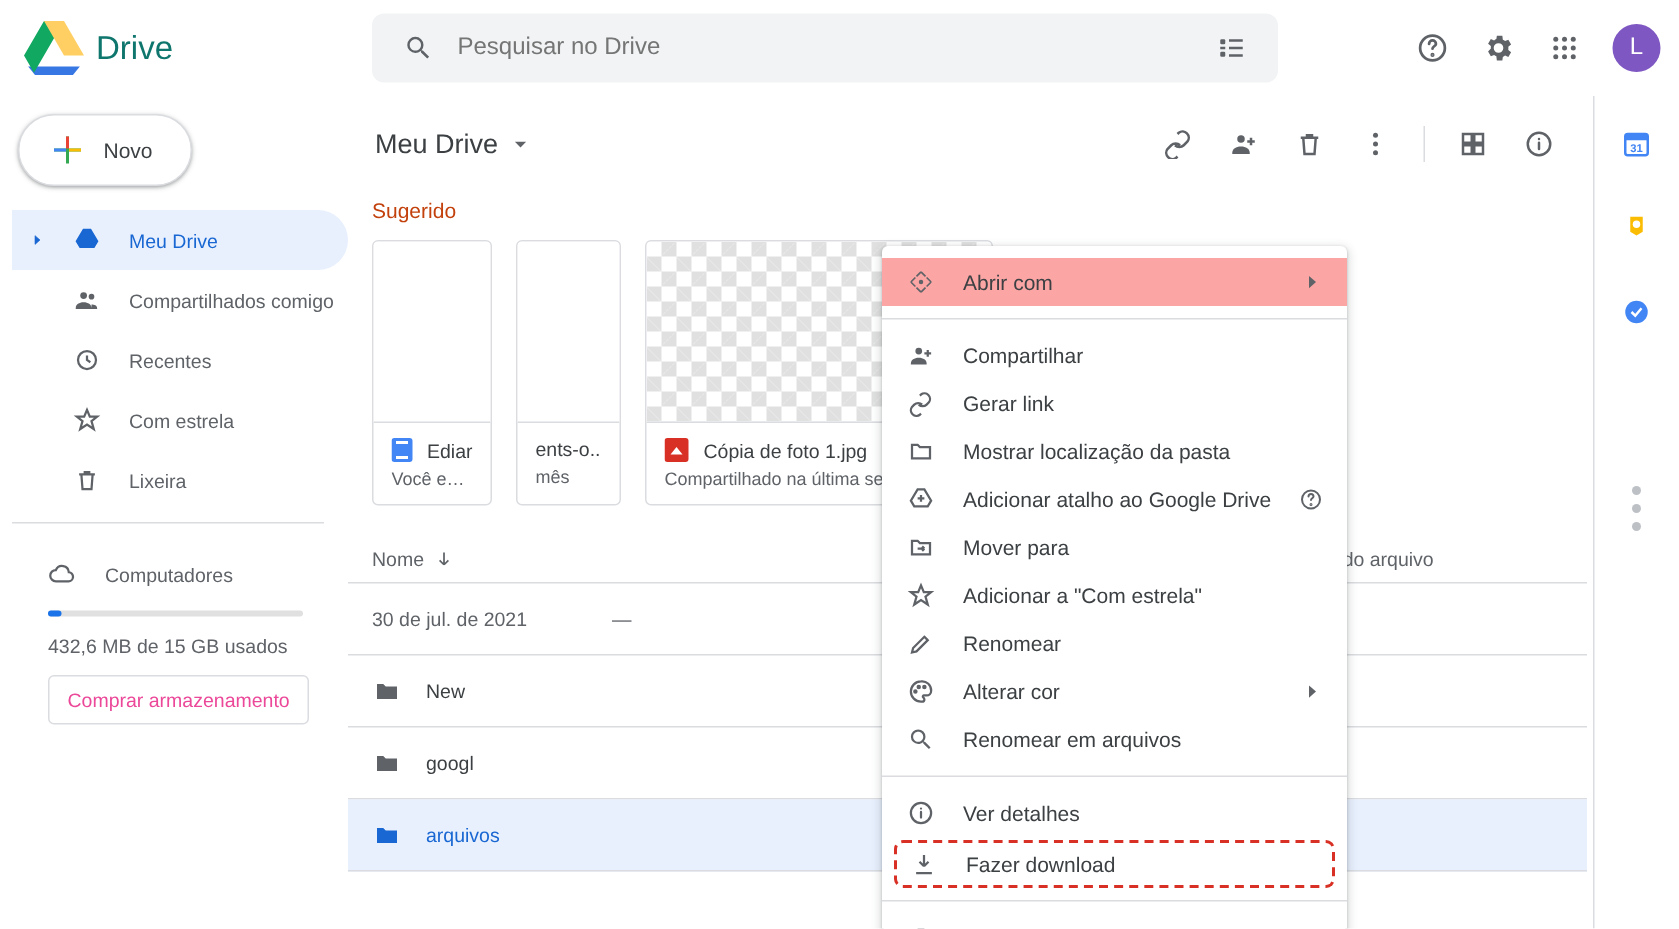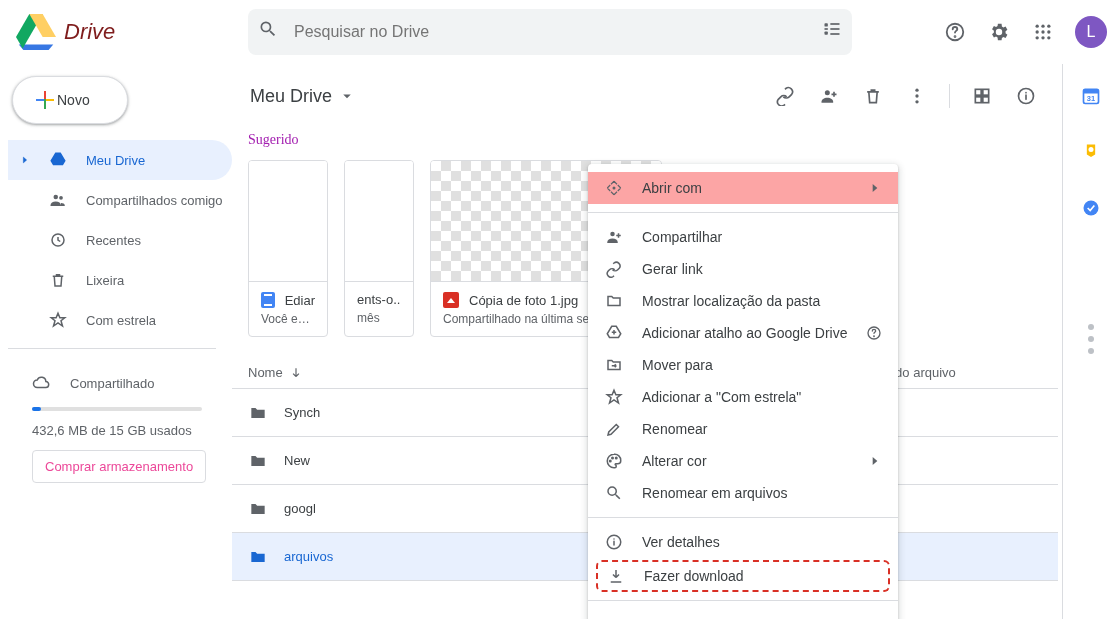--- a/index.html
+++ b/index.html
@@ -2,52 +2,52 @@
 <html><head>
 <meta charset="utf-8">
 <style>
   * { box-sizing: border-box; margin: 0; padding: 0; font-family: Arial, 'Helvetica Neue', sans-serif; }
   body { width: 1119px; height: 619px; overflow: hidden; background: #fff; color: #3c4043; position: relative; }
 
   
   .header { height: 64px; display: flex; align-items: center; padding: 0 12px 0 16px; }
   .brand { display: flex; align-items: center; gap: 8px; width: 232px; }
   .brand-logo svg { width: 40px; height: 40px; }
-  .brand-name { font-size: 22px; color: #7f1d1d; font-style: italic; }
-  .search { flex: 0 0 604px; display: flex; background: #f1f3f4; height: 46px; border-radius: 8px; padding: 0 0; }
+  .brand-name { font-size: 22px; color: #0f766e; }
+  .search { flex: 0 0 604px; display: flex; align-items: center; background: #f1f3f4; height: 46px; border-radius: 8px; padding: 0 11px; }
   .search .icon-btn { width: 40px; height: 40px; display:flex; align-items:center; justify-content:center; border-radius:50%; }
   .search input { flex: 1; border: none; background: transparent; font-size: 16px; color: #5f6368; outline: none; padding-left: 6px; }
   .header-right { margin-left: auto; display: flex; align-items: center; gap: 4px; }
   .icon-btn { width: 40px; height: 40px; display:flex; align-items:center; justify-content:center; border-radius:50%; cursor:pointer; color:#5f6368; }
   .avatar { width: 32px; height: 32px; border-radius: 50%; background: #7e57c2; color:#fff; display:flex; align-items:center; justify-content:center; font-size:16px; margin-left:8px; }
 
   
   .main { display: flex; height: calc(619px - 64px); }
   .sidebar { width: 232px; padding: 8px 0 0 8px; }
-  .new-btn { display:flex; align-items:center; background:#fff; border:1px solid #dadce0; border-radius:24px; padding:0 20px; height:48px; width:116px; box-shadow:0 1px 2px rgba(60,64,67,.3),0 1px 3px 1px rgba(60,64,67,.15); cursor:pointer; margin: 4px 0 16px 4px; }
+  .new-btn { display:flex; align-items:center; gap:12px; background:#fff; border:1px solid #dadce0; border-radius:24px; padding:0 20px; height:48px; width:116px; box-shadow:0 1px 2px rgba(60,64,67,.3),0 1px 3px 1px rgba(60,64,67,.15); cursor:pointer; margin: 4px 0 16px 4px; }
   .new-btn span.lbl { font-size:14px; color:#3c4043; font-weight:500; }
   .nav-item { display:flex; align-items:center; gap:18px; height:40px; padding-left:12px; border-radius:0 20px 20px 0; cursor:pointer; font-size:13px; color:#5f6368; }
   .nav-item .chev { width:10px; display:flex; align-items:center; justify-content:center;}
   .nav-item.active { background:#e8f0fe; color:#1967d2; font-weight:500; }
   .nav-item.active svg { fill:#1967d2; stroke:#1967d2; }
   .nav-item .nv-icon { width:20px; display:flex; align-items:center; justify-content:center; }
   .divider { height:1px; background:#dadce0; margin:8px 16px 8px 0; }
   .storage { padding: 6px 16px 0 24px; }
   .storage-row { display:flex; align-items:center; gap:20px; font-size:13px; color:#5f6368; height:40px; cursor:pointer;}
   .storage-bar { height:4px; background:#e0e0e0; border-radius:2px; margin-top:4px; width: 170px; position:relative;}
   .storage-bar .fill { height:4px; background:#1a73e8; border-radius:2px; width:5%; }
   .storage-text { font-size:13px; color:#5f6368; margin-top:12px; }
   .buy-storage { border:1px solid #dadce0; border-radius:4px; padding:8px 12px; font-size:13px; color:#ec4899; display:inline-block; margin-top:12px; cursor:pointer;}
 
   .content { flex:1; padding: 8px 4px 0 0; position:relative; border-right: 1px solid #dadce0;}
   .crumb-row { display:flex; align-items:center; height:48px; padding-left:12px; }
   .crumb { font-size:18px; color:#3c4043; display:flex; align-items:center; gap:6px; cursor:pointer; padding:4px 6px; border-radius:4px;}
   .toolbar { margin-left:auto; display:flex; align-items:center; gap:4px; padding-right:12px;}
   .tb-div { width:1px; height:24px; background:#dadce0; margin:0 8px;}
-  .section-title { font-size:14px; font-weight:500; color:#a21caf; padding:12px 0 12px 16px;font-family:Liberation Serif, serif;}
+  .section-title { font-size:14px; font-weight:500; color:#c2410c; padding:12px 0 12px 16px;}
   .cards { display:flex; gap:16px; padding-left:16px;}
   .card { width:232px; border:1px solid #dadce0; border-radius:4px; overflow:hidden; cursor:pointer;}
   .card .thumb { height:120px; background:#fff; }
   .card .thumb.checker { background-image:
       linear-gradient(45deg,#e0e0e0 25%,transparent 25%),
       linear-gradient(-45deg,#e0e0e0 25%,transparent 25%),
       linear-gradient(45deg,transparent 75%,#e0e0e0 75%),
       linear-gradient(-45deg,transparent 75%,#e0e0e0 75%);
     background-size:20px 20px; background-position:0 0,0 10px,10px -10px,-10px 0; }
   .card .meta { padding:10px 12px; border-top:1px solid #dadce0;}
@@ -201,42 +201,42 @@
             <circle cx="12" cy="12" r="8"></circle>
             <path d="M12 8v4l3 2"></path>
           </svg>
         </span>
       <span>Recentes</span>
     </div>
     <div class="nav-item">
       <span class="chev"></span>
       <span class="nv-icon">
           <svg width="18" height="18" viewBox="0 0 24 24" fill="none" stroke="#5f6368" stroke-width="2">
-            <path d="M5 7h14M10 7V5h4v2m-7 0l1 13h8l1-13"></path>
+            <path d="M12 3l2.5 6H21l-5 4 2 7-6-4-6 4 2-7-5-4h6.5L12 3z"></path>
           </svg>
         </span>
-      <span>Lixeira</span>
+      <span>Com estrela</span>
     </div>
     <div class="nav-item">
       <span class="chev"></span>
       <span class="nv-icon">
           <svg width="18" height="18" viewBox="0 0 24 24" fill="none" stroke="#5f6368" stroke-width="2">
-            <path d="M12 3l2.5 6H21l-5 4 2 7-6-4-6 4 2-7-5-4h6.5L12 3z"></path>
+            <path d="M5 7h14M10 7V5h4v2m-7 0l1 13h8l1-13"></path>
           </svg>
         </span>
-      <span>Com estrela</span>
+      <span>Lixeira</span>
     </div>
 
     <div class="divider"></div>
     <div class="storage">
       <div class="storage-row">
         <svg width="18" height="18" viewBox="0 0 24 24" fill="none" stroke="#5f6368" stroke-width="2">
             <path d="M7 18a5 5 0 010-10 6 6 0 0111.5 2A4 4 0 0118 18H7z"></path>
           </svg>
-        <span>Compartilhado</span>
+        <span>Computadores</span>
       </div>
       <div class="storage-bar">
           <div class="fill"></div>
         </div>
       <div class="storage-text">432,6 MB de 15 GB usados</div>
       <div class="buy-storage">Comprar armazenamento</div>
     </div>
   </div>
 
   <div class="content">
@@ -328,26 +328,20 @@
           <span>Nome</span> 
           <svg width="14" height="14" viewBox="0 0 24 24" fill="#5f6368">
             <path d="M12 4v14m0 0l-5-5m5 5l5-5" stroke="#5f6368" stroke-width="2" fill="none"></path>
           </svg>
         </div>
       <div class="col-mod">Última modificaç...</div>
       <div class="col-size">Tamanho do arquivo</div>
     </div>
 
     <div class="row">
-      <div class="col-name">
-          <svg class="folder-ic" width="20" height="20" viewBox="0 0 24 24" fill="#5f6368">
-            <path d="M4 6h5l2 2h9v10H4z"></path>
-          </svg>
-          <span>Synch</span>
-        </div>
       <div class="col-mod">30 de jul. de 2021</div>
       <div class="col-size">—</div>
     </div>
     <div class="row">
       <div class="col-name">
           <svg class="folder-ic" width="20" height="20" viewBox="0 0 24 24" fill="#5f6368">
             <path d="M4 6h5l2 2h9v10H4z"></path>
           </svg>
           <span>New</span>
         </div>

